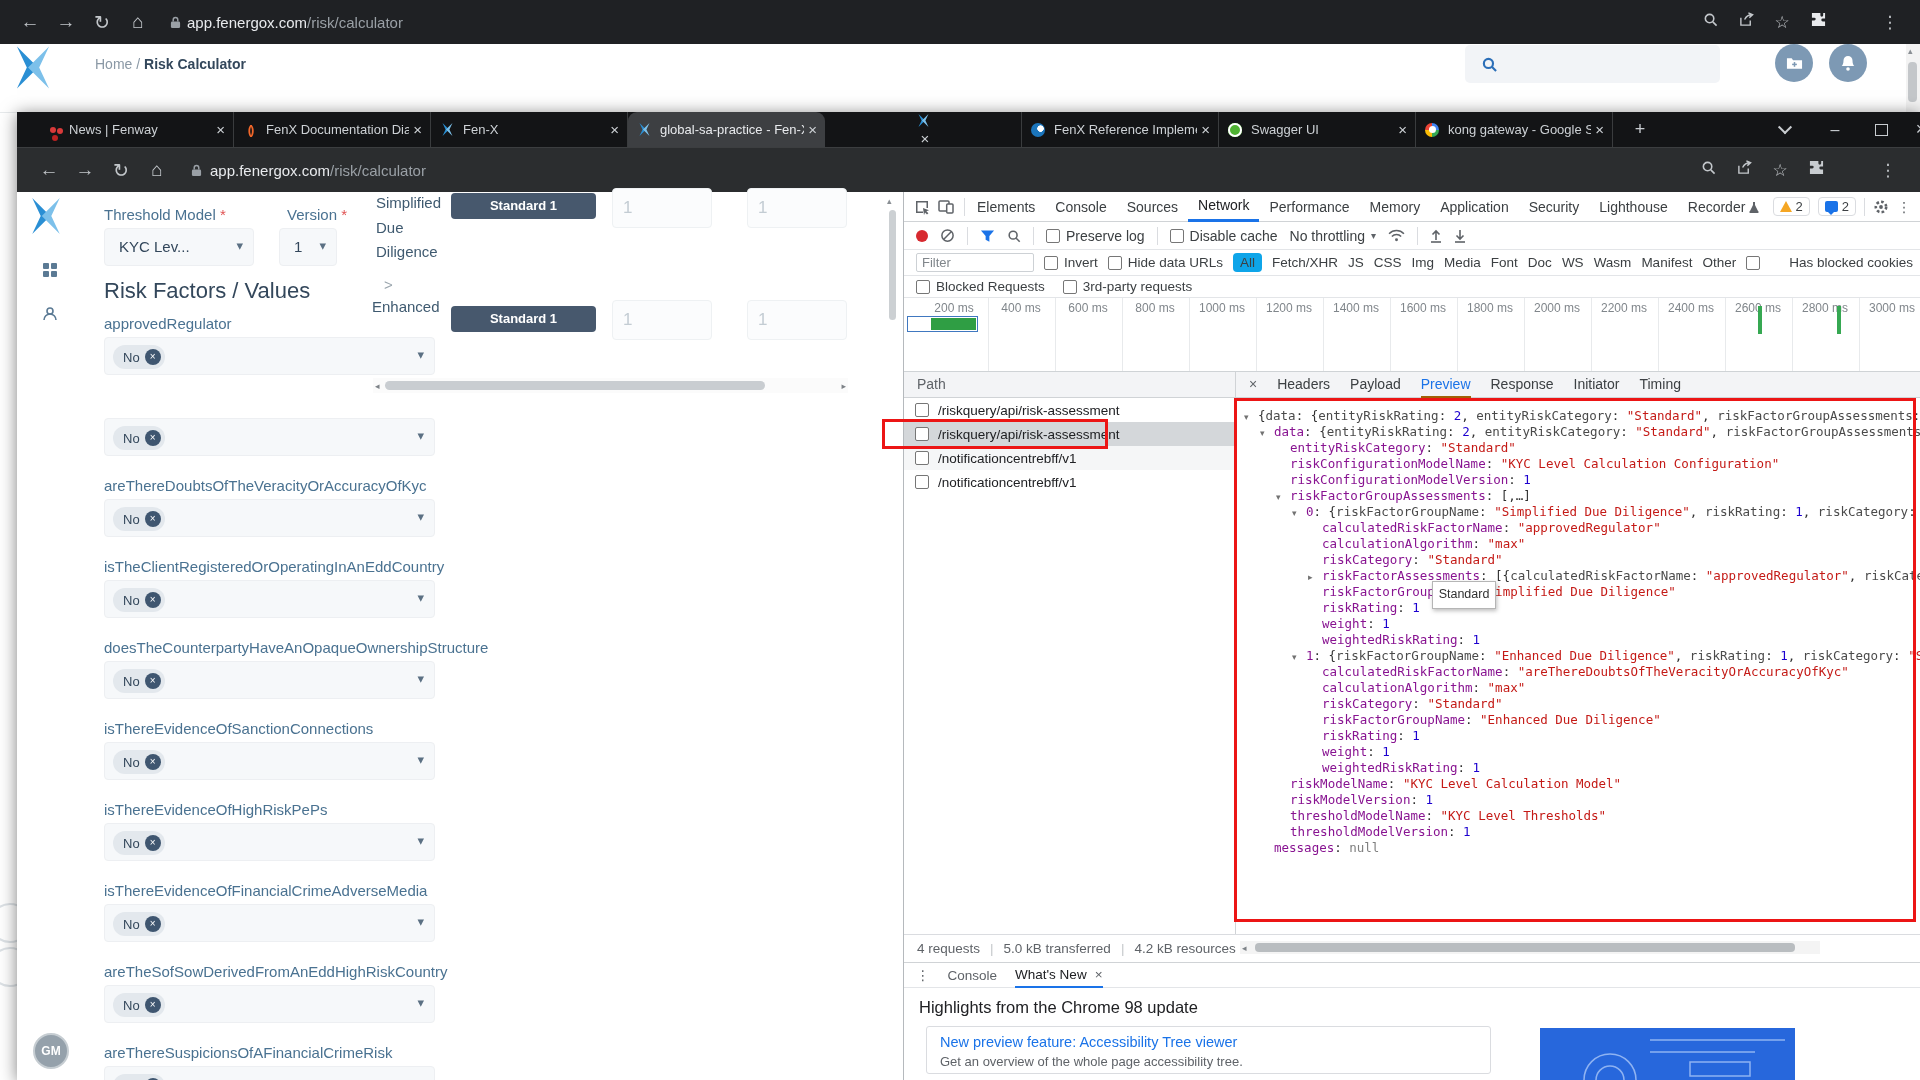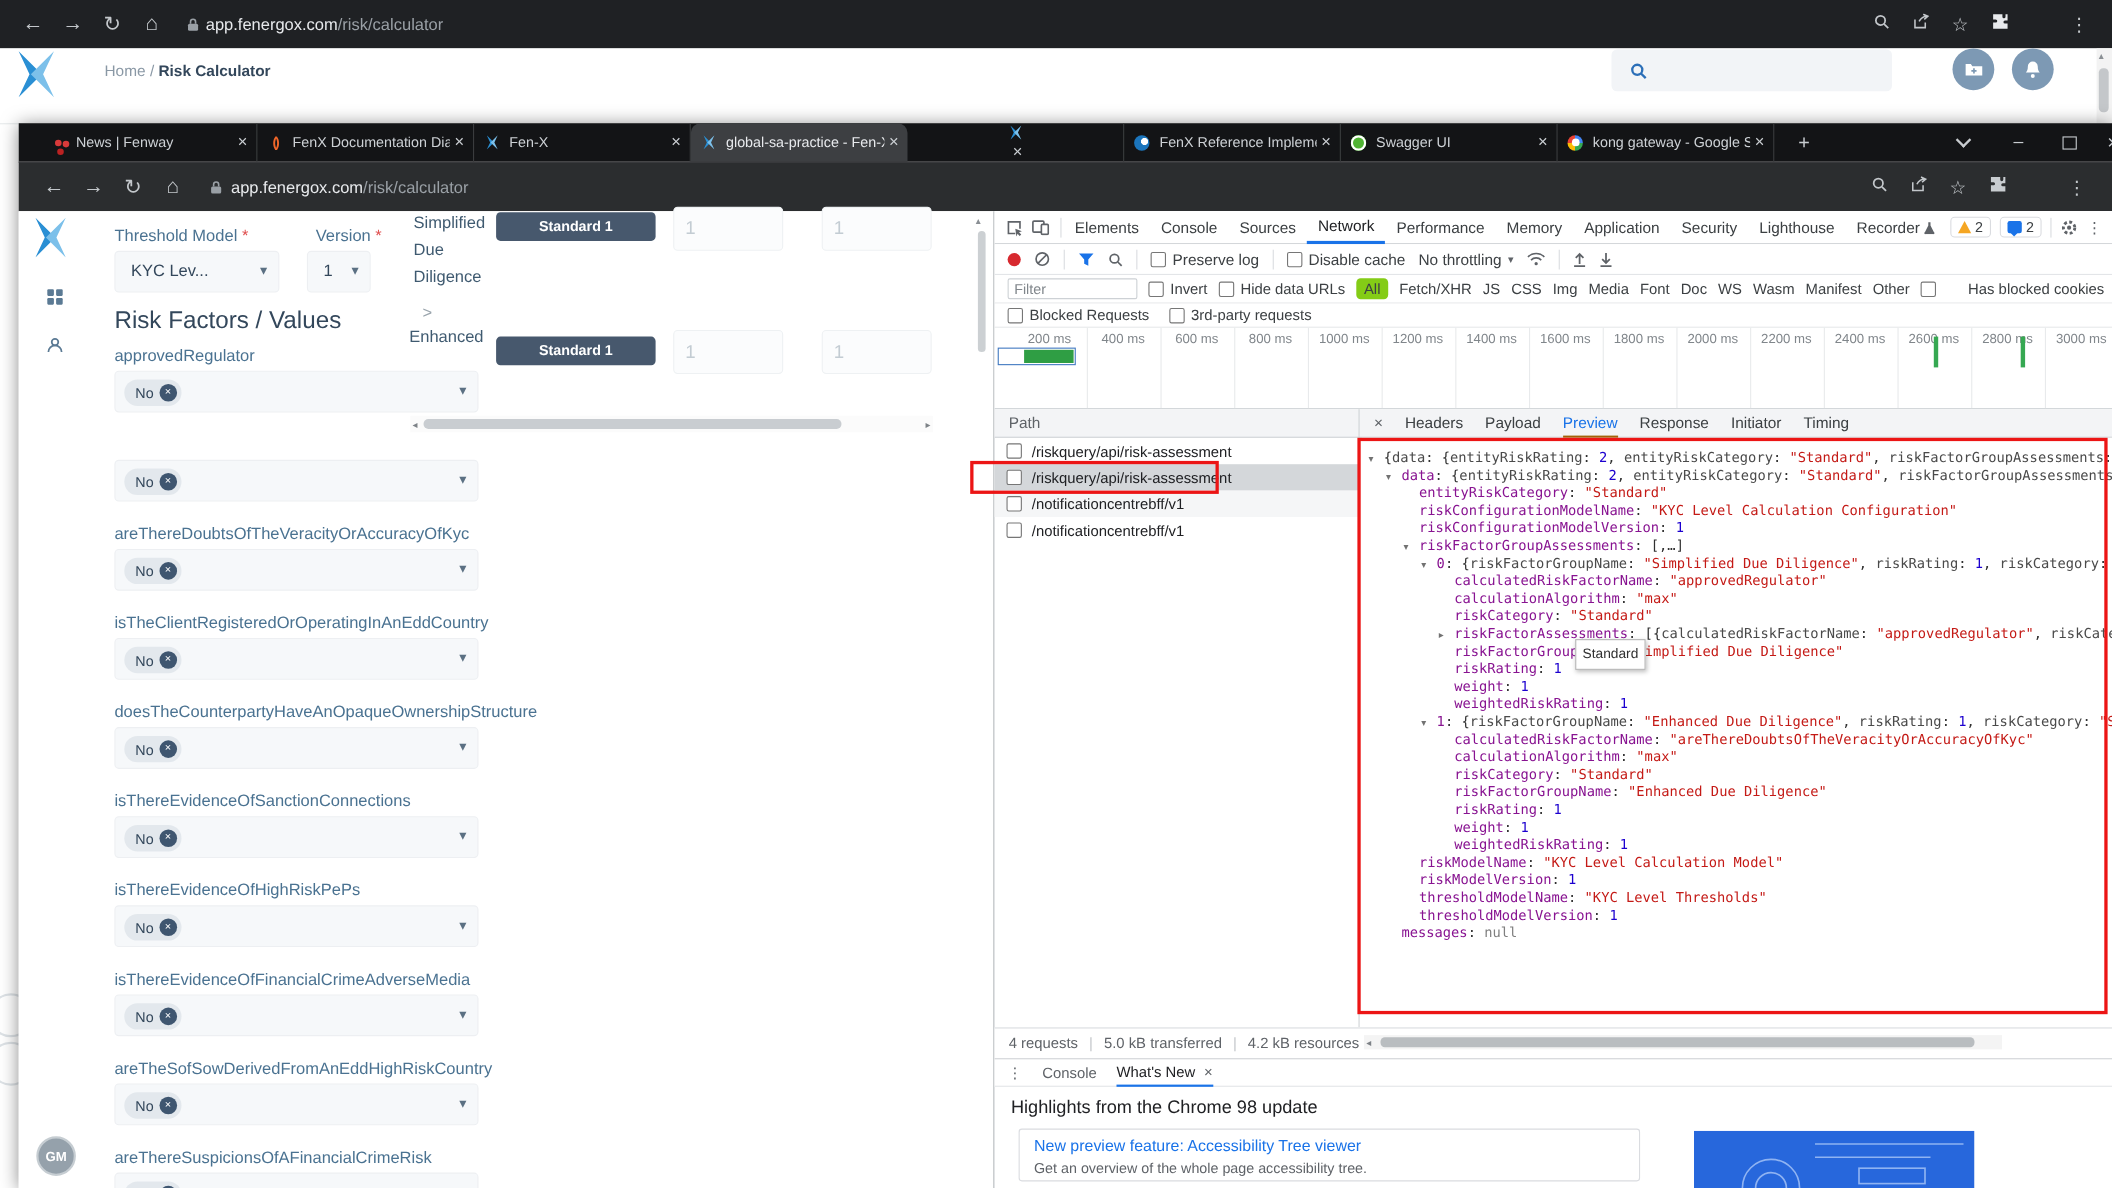--- a/index.html
+++ b/index.html
@@ -84,21 +84,21 @@
   .ic-issues::after{content:"";position:absolute;left:2px;bottom:-3px;border-left:4px solid transparent;border-right:4px solid transparent;border-top:4px solid #1a73e8;}
   #dt-toolbar{top:30px;height:28px;border-bottom:1px solid #e3e5e8;padding-left:12px;gap:12px;}
   .vsep{width:1px;height:18px;background:#dadce0;}
   .cb{width:12px;height:12px;border:1px solid #767676;border-radius:2px;background:#fff;display:inline-block;flex:0 0 auto;}
   .cblbl{display:flex;align-items:center;gap:6px;white-space:nowrap;}
   .recdot{width:12px;height:12px;border-radius:50%;background:#d7292f;}
   #dt-filter{top:58px;height:26px;border-bottom:1px solid #e3e5e8;padding-left:12px;gap:10px;font-size:13.5px;}
   #filter-input{width:168px;height:19px;border:1px solid #cdd1d5;border-radius:2px;font-size:13px;color:#80868b;
                 padding:0 5px;box-sizing:border-box;display:flex;align-items:center;}
   .ftype{white-space:nowrap;}
-  .ftype.pill{background:#84cc16;border-radius:4px;padding:2px 7px;}
+  .ftype.pill{background:#0ea5e9;border-radius:4px;padding:2px 7px;}
   #dt-blocked{top:84px;height:22px;border-bottom:1px solid #e3e5e8;padding-left:12px;gap:18px;font-size:13.5px;}
   #dt-overview{top:106px;height:74px;border-bottom:1px solid #cfd3d6;}
   .tl-lab{position:absolute;top:3px;width:58px;text-align:center;font-size:12px;color:#80868b;white-space:nowrap;}
   .tl-grid{position:absolute;top:0;bottom:0;width:1px;background:#e8eaec;}
   .tl-sel{position:absolute;left:3px;top:18px;width:71px;height:16px;border:1px solid #4078c0;background:#fff;box-sizing:border-box;}
   .tl-sel .g{position:absolute;left:23px;top:1px;right:1px;bottom:1px;background:#2f9e44;}
   .tl-tick{position:absolute;top:8px;width:4px;height:28px;background:#36a852;}
   #dt-header{top:180px;height:26px;background:#f3f4f6;border-bottom:1px solid #d0d3d6;}
   #dt-path{position:absolute;left:13px;top:4px;font-size:14px;color:#5f6368;}
   #dt-dettabs{position:absolute;left:334px;top:0;height:26px;display:flex;align-items:center;gap:20px;padding-left:11px;color:#3c4043;}

